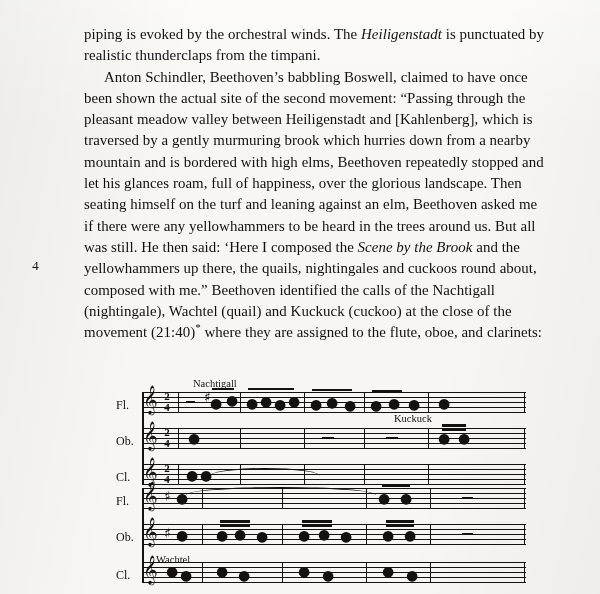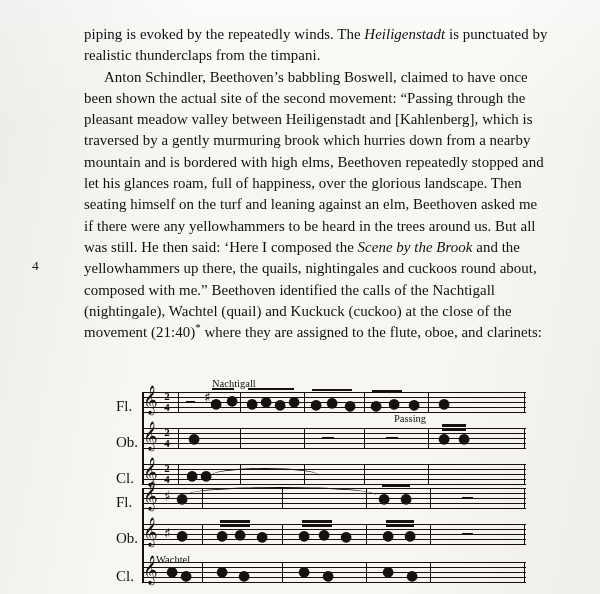--- a/index.html
+++ b/index.html
@@ -77,21 +77,21 @@
     width: 410px;
   }
   .system.sys1 { top: 8px; height: 92px; }
   .system.sys2 { top: 110px; height: 96px; }
 
   .stafflabel {
     position: absolute;
     left: 0;
     width: 24px;
     font-family: "Liberation Serif", serif;
-    font-size: 15px;
+    font-size: 12px;
     font-style: normal;
     color: #111;
     text-align: left;
   }
   .staff {
     position: absolute;
     left: 26px;
     width: 384px;
     height: 22px;
   }
@@ -165,31 +165,31 @@
   }
 </style>
 </head>
 <body>
 
 <div class="page">
 
   <div class="page-number">4</div>
 
   <div class="body-text">
-    <p><span>piping is evoked by the repeatedly winds. The </span><span class="it">Heiligenstadt</span><span> is punctuated by realistic thunderclaps from the timpani.</span></p>
+    <p><span>piping is evoked by the orchestral winds. The </span><span class="it">Heiligenstadt</span><span> is punctuated by realistic thunderclaps from the timpani.</span></p>
     <p class="indent"><span>Anton Schindler, Beethoven’s babbling Boswell, claimed to have once been shown the actual site of the second movement: “Passing through the pleasant meadow valley between Heiligenstadt and [Kahlenberg], which is traversed by a gently murmuring brook which hurries down from a nearby mountain and is bordered with high elms, Beethoven repeatedly stopped and let his glances roam, full of happiness, over the glorious landscape. Then seating himself on the turf and leaning against an elm, Beethoven asked me if there were any yellowhammers to be heard in the trees around us. But all was still. He then said: ‘Here I composed the </span><span class="it">Scene by the Brook</span><span> and the yellowhammers up there, the quails, nightingales and cuckoos round about, composed with me.” Beethoven identified the calls of the Nachtigall (nightingale), Wachtel (quail) and Kuckuck (cuckoo) at the close of the movement (21:40)</span><span class="asterisk">*</span><span> where they are assigned to the flute, oboe, and clarinets:</span></p>
   </div>
 
   <div class="score">
 
     <div class="system sys1">
 
-      <div class="birdlabel" style="left:96px; top:-8px;">Nachtigall</div>
-
-      <div class="birdlabel" style="left:278px; top:27px;">Passing</div>
+      <div class="birdlabel" style="left:77px; top:-8px;">Nachtigall</div>
+
+      <div class="birdlabel" style="left:278px; top:27px;">Kuckuck</div>
 
       <div class="stafflabel" style="top:12px;">Fl.</div>
       <div class="staff" style="top:6px;">
         <div class="line"></div>
         <div class="line"></div>
         <div class="line"></div>
         <div class="line"></div>
         <div class="line"></div>
         <div class="clef" style="left:1px; top:-5px;">𝄞</div>
         <div class="timesig" style="left:20px; top:-1px; width:10px;">2</div>

